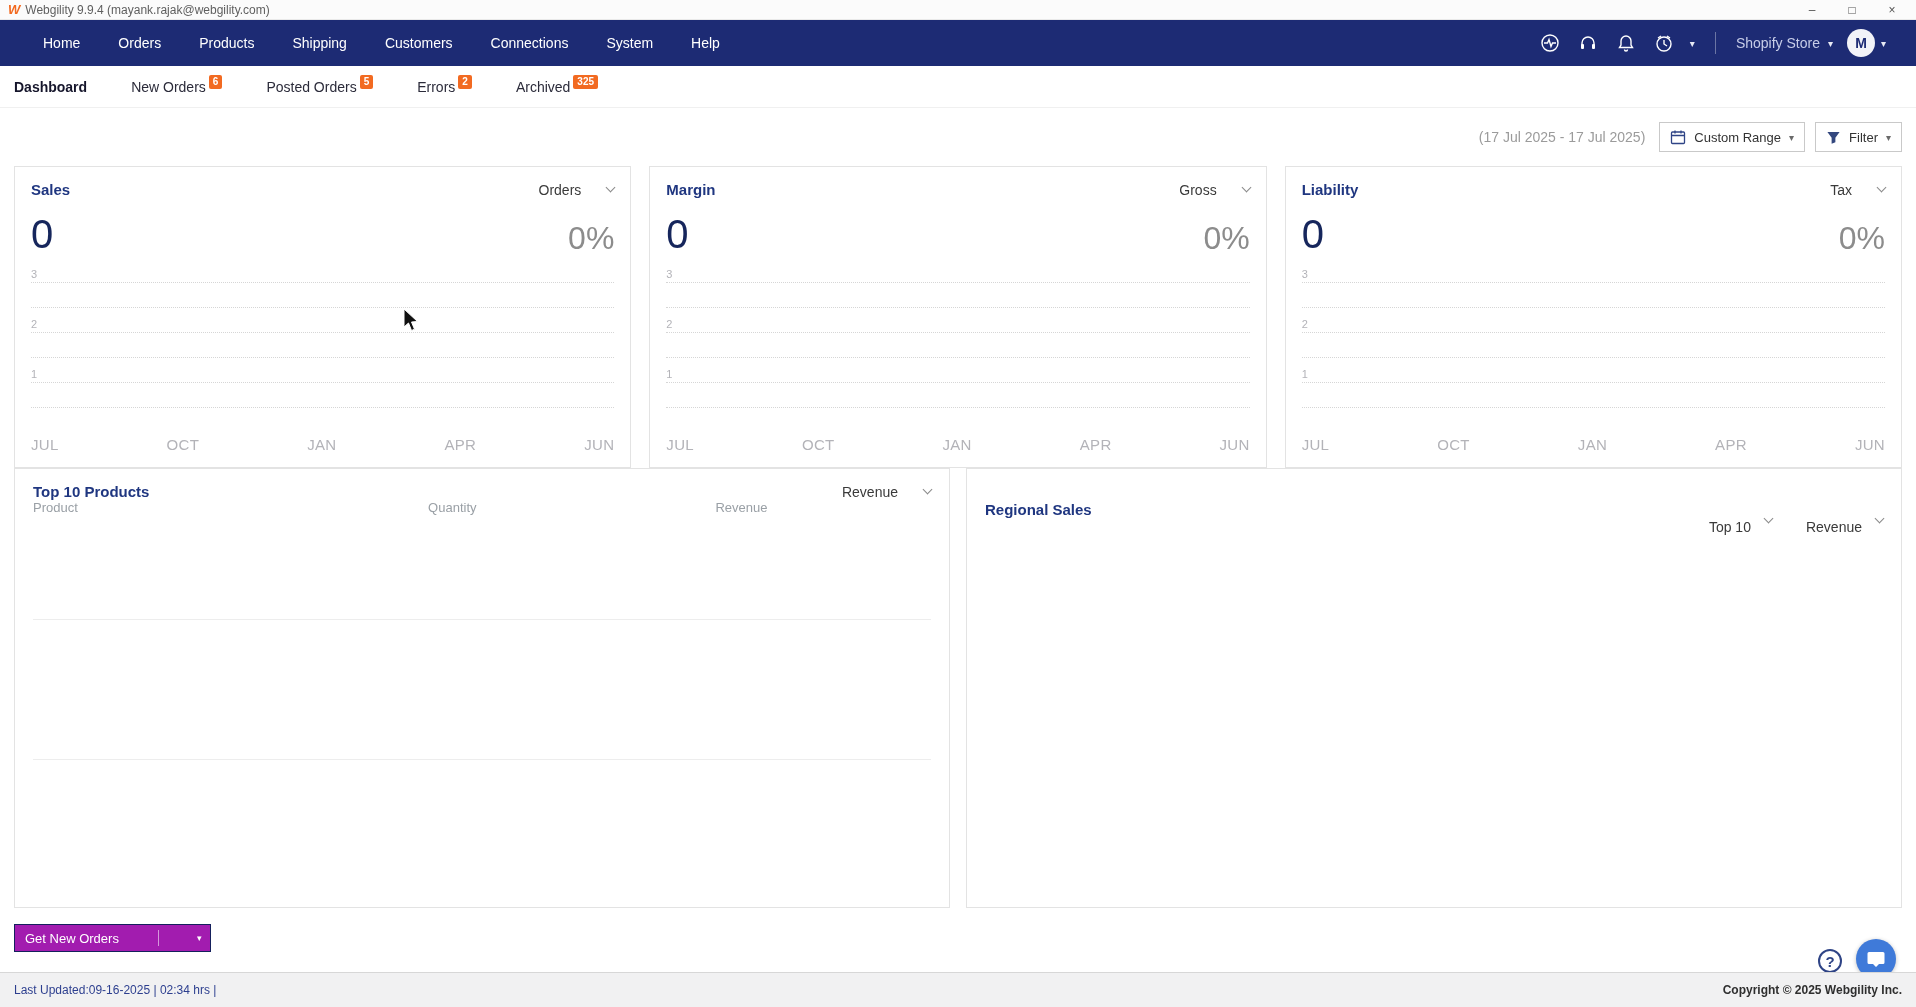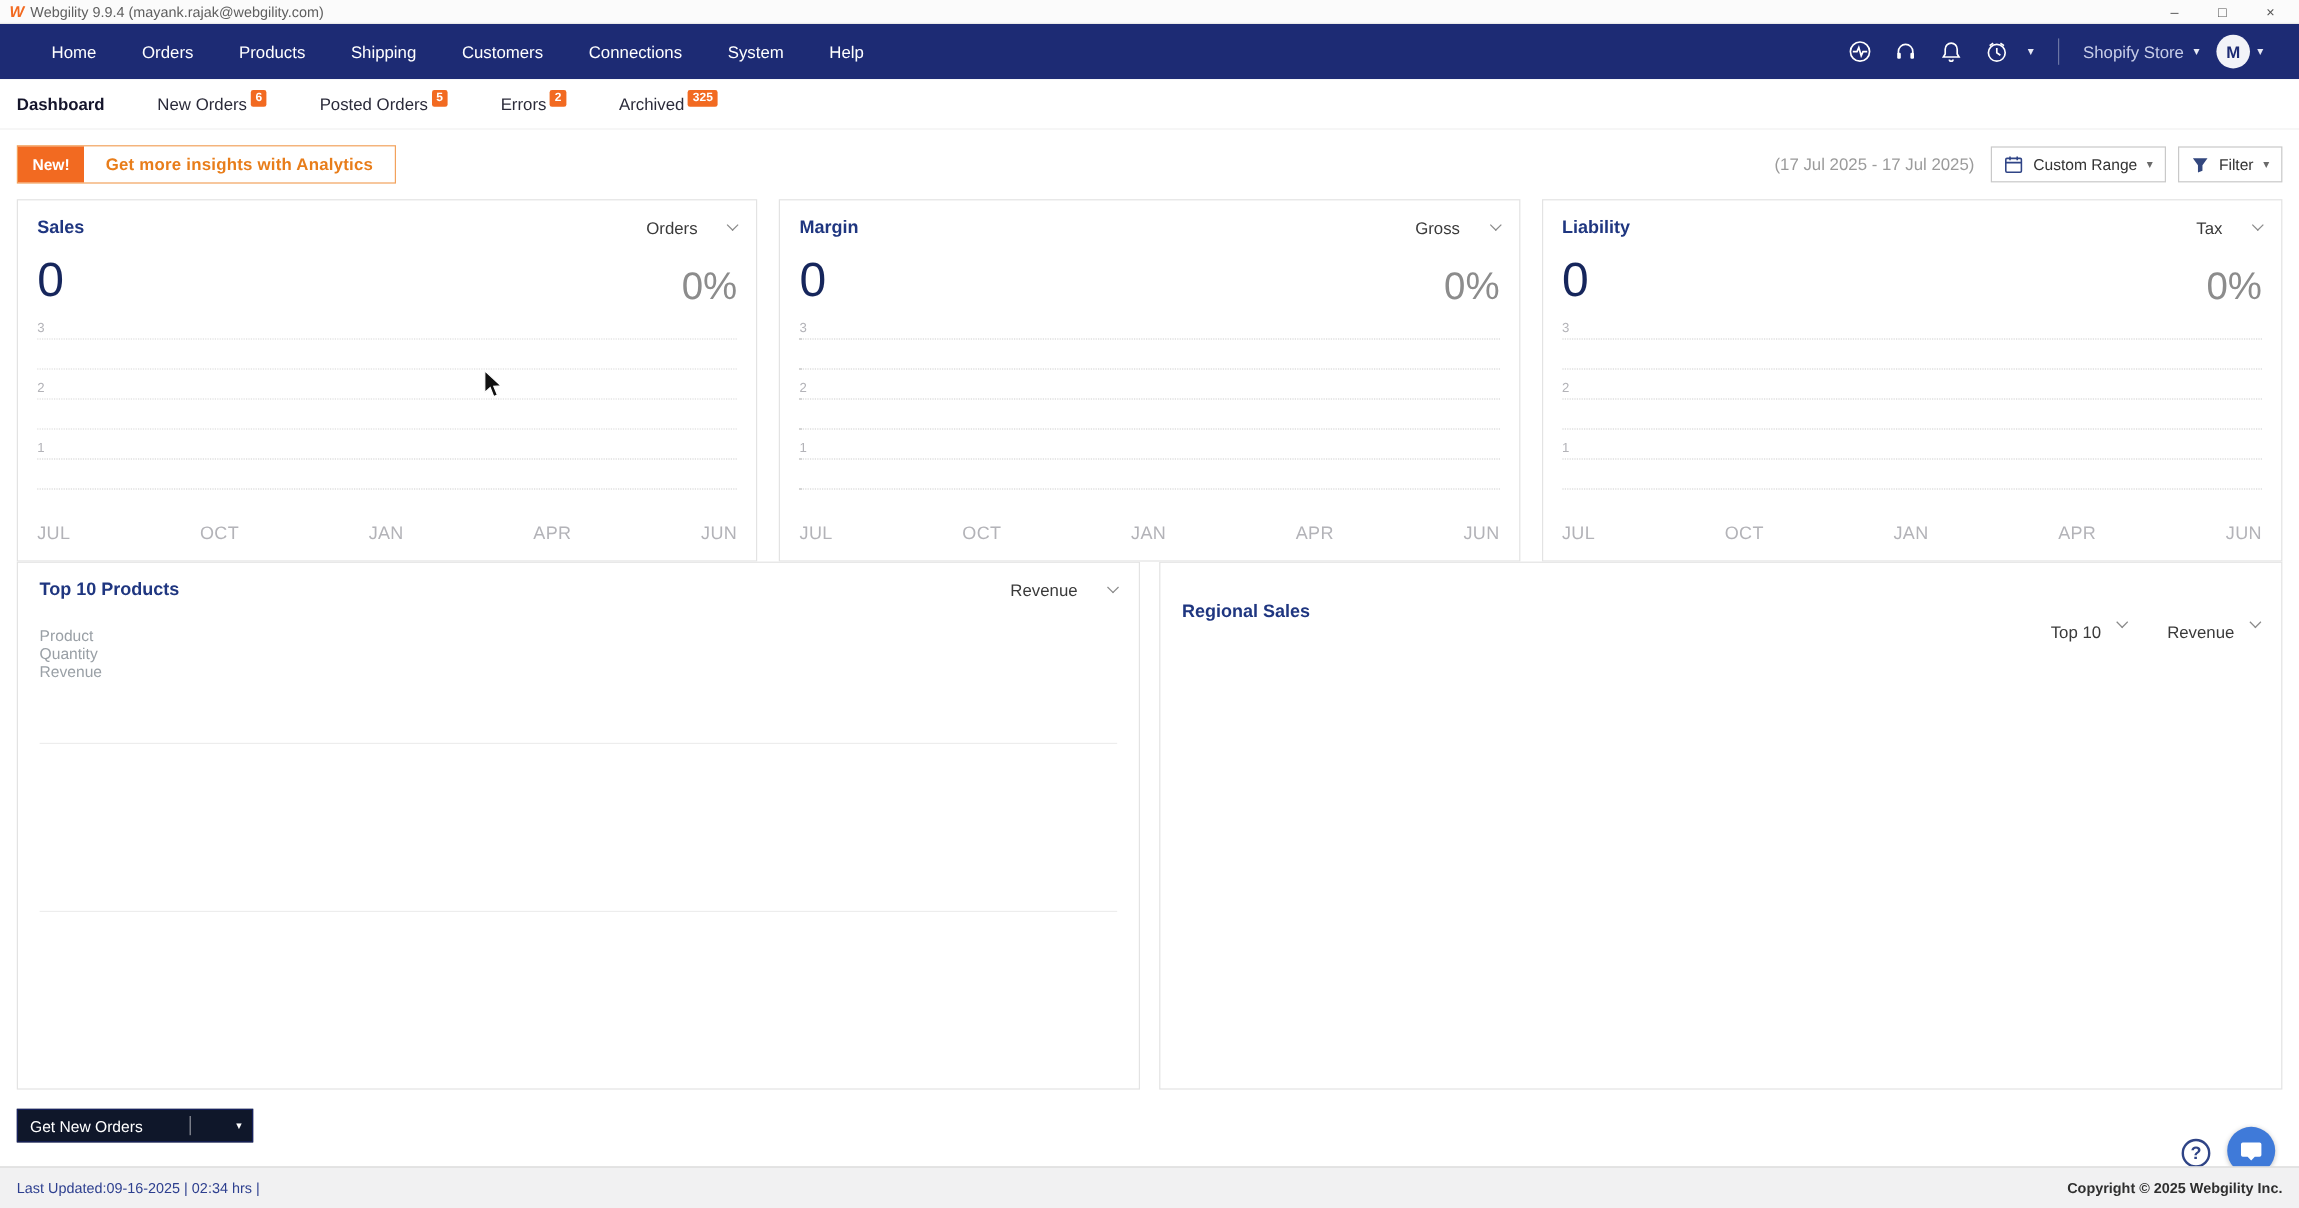--- a/index.html
+++ b/index.html
@@ -86,33 +86,33 @@
   .chart { position:relative; height:152px; margin-top:auto; }
   .gridline { position:absolute; left:0; right:0; border-top:1px dotted #d6d6d6; }
   .g0{top:6px} .g1{top:31px} .g2{top:56px} .g3{top:81px} .g4{top:106px} .g5{top:131px}
   .ylabel { position:absolute; left:0; font-size:11px; color:#b3b3b8; }
   .y0{top:-8px} .y1{top:42px} .y2{top:92px}
   .xlabels { display:flex; justify-content:space-between; margin-top:8px; font-size:15px; color:#b3b3b8; letter-spacing:.3px; }
 
   
   .second-row { display:grid; grid-template-columns:1fr 1fr; gap:16px; }
   .panel { height:440px; padding:14px 18px; position:relative; }
-  .cols { display:flex; margin-top:22px; font-size:13px; color:#9aa0a6;flex-direction:column; }
+  .cols { display:flex; font-size:13px; color:#9aa0a6; }
   .col-product { flex:0 0 44%; }
   .col-quantity { flex:0 0 32%; }
   .col-revenue { flex:1; }
   .tp-line { position:absolute; left:18px; right:18px; border-top:1px solid #ededed; }
   .tp-line-1 { top:150px; } .tp-line-2 { top:290px; }
   .dd2 { display:flex; align-items:flex-start; gap:14px; cursor:pointer;margin-top:36px; }
   .panel-head-right { margin-left:auto; display:flex; align-items:center; gap:34px; }
 
   
   .footer-row { margin-top:16px; }
   .gno-btn {
-    display:inline-flex; align-items:center; height:28px; background:#0f172a; color:#fff;
+    display:inline-flex; align-items:center; height:28px; background:#a21caf; color:#fff;
     font-size:13px; cursor:pointer; border:1px solid #15205c;gap:29px;
   }
   .gno-label { padding:0 10px; }
   .gno-split { width:1px; height:16px; background:rgba(255,255,255,.55); }
   .gno-caret { padding:0 9px; font-size:9px; color:#fff; }
 
   .help-fab {
     position:absolute; right:74px; bottom:34px; width:24px; height:24px; border-radius:50%;
     border:2px solid #2f4486; color:#2f4486; font-weight:bold; font-size:15px;
     display:flex; align-items:center; justify-content:center; cursor:pointer; background:#fff;
@@ -216,24 +216,20 @@
     </div>
     <div class="tab">
       <span>Archived</span>
       <span class="badge">325</span>
     </div>
   </div>
 
   <div class="main">
 
     <div class="toprow">
-      <div class="banner">
-        <div class="banner-chip">New!</div>
-        <div class="banner-msg">Get more insights with Analytics</div>
-      </div>
       <div class="toprow-right">
         <span class="date-range">(17 Jul 2025 - 17 Jul 2025)</span>
         <div class="tool-btn">
           <svg width="16" height="16" viewBox="0 0 16 16" fill="none" stroke="#2f4486" stroke-width="1.3">
             <rect x="1.5" y="3" width="13" height="11.5" rx="1"></rect>
             <path d="M1.5 6.5 h13 M5 1.5 v3 M11 1.5 v3"></path>
           </svg>
           <span>Custom Range</span>
           <span class="caret">▾</span>
         </div>

